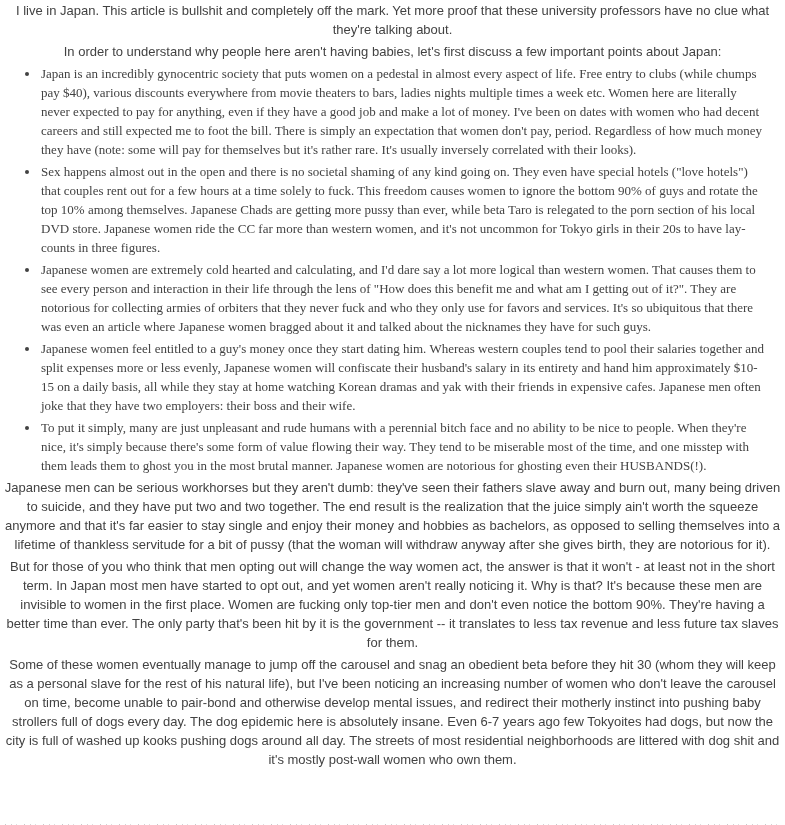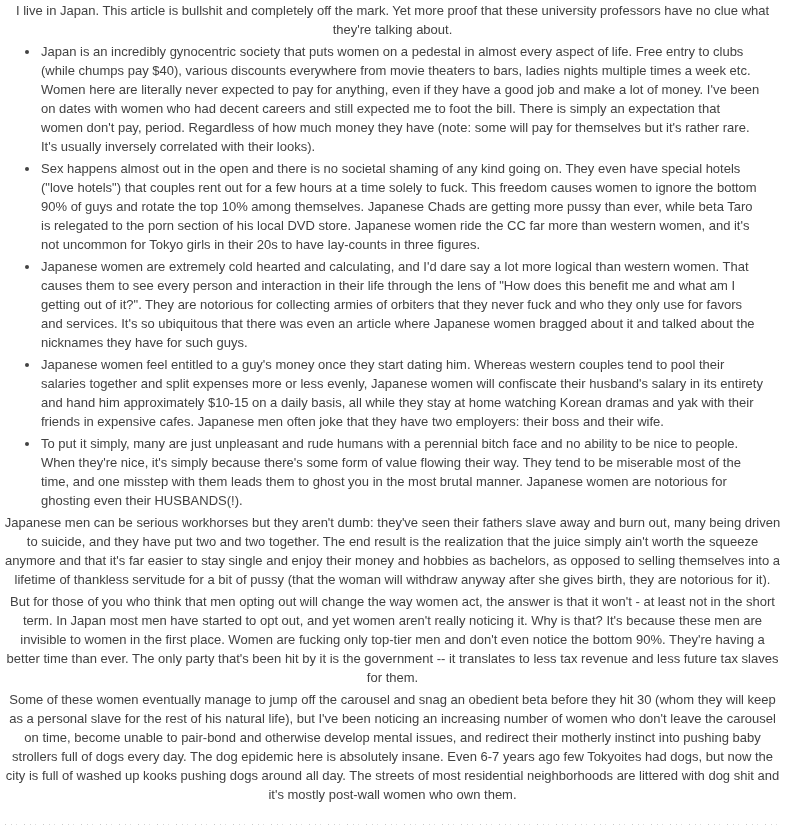--- a/index.html
+++ b/index.html
@@ -23,20 +23,21 @@
     text-align: center;
   }
   .comment ul {
     list-style: disc;
     margin: 0 0 3px 0;
     padding: 0 0 0 36px;
   }
   .comment li {
     margin: 0 16px 3px 0;
     padding-left: 1px;
+    font-family: Liberation Serif, serif;
   }
   
   .clipped-line {
     position: absolute;
     left: 5px;
     right: 8px;
     bottom: 0;
     height: 3px;
     opacity: 0.45;
     background-image: repeating-linear-gradient(
@@ -53,20 +54,21 @@
     background-position: 0 2px;
   }
 </style>
 </head>
 <body>
 
 <div class="comment">
 
   <p>I live in Japan. This article is bullshit and completely off the mark. Yet more proof that these university professors have no clue what they're talking about.</p>
 
+  <p>In order to understand why people here aren't having babies, let's first discuss a few important points about Japan:</p>
 
   <ul>
     <li>Japan is an incredibly gynocentric society that puts women on a pedestal in almost every aspect of life. Free entry to clubs (while chumps pay $40), various discounts everywhere from movie theaters to bars, ladies nights multiple times a week etc. Women here are literally never expected to pay for anything, even if they have a good job and make a lot of money. I've been on dates with women who had decent careers and still expected me to foot the bill. There is simply an expectation that women don't pay, period. Regardless of how much money they have (note: some will pay for themselves but it's rather rare. It's usually inversely correlated with their looks).</li>
     <li>Sex happens almost out in the open and there is no societal shaming of any kind going on. They even have special hotels ("love hotels") that couples rent out for a few hours at a time solely to fuck. This freedom causes women to ignore the bottom 90% of guys and rotate the top 10% among themselves. Japanese Chads are getting more pussy than ever, while beta Taro is relegated to the porn section of his local DVD store. Japanese women ride the CC far more than western women, and it's not uncommon for Tokyo girls in their 20s to have lay-counts in three figures.</li>
     <li>Japanese women are extremely cold hearted and calculating, and I'd dare say a lot more logical than western women. That causes them to see every person and interaction in their life through the lens of "How does this benefit me and what am I getting out of it?". They are notorious for collecting armies of orbiters that they never fuck and who they only use for favors and services. It's so ubiquitous that there was even an article where Japanese women bragged about it and talked about the nicknames they have for such guys.</li>
     <li>Japanese women feel entitled to a guy's money once they start dating him. Whereas western couples tend to pool their salaries together and split expenses more or less evenly, Japanese women will confiscate their husband's salary in its entirety and hand him approximately $10-15 on a daily basis, all while they stay at home watching Korean dramas and yak with their friends in expensive cafes. Japanese men often joke that they have two employers: their boss and their wife.</li>
     <li>To put it simply, many are just unpleasant and rude humans with a perennial bitch face and no ability to be nice to people. When they're nice, it's simply because there's some form of value flowing their way. They tend to be miserable most of the time, and one misstep with them leads them to ghost you in the most brutal manner. Japanese women are notorious for ghosting even their HUSBANDS(!).</li>
   </ul>
 
   <p>Japanese men can be serious workhorses but they aren't dumb: they've seen their fathers slave away and burn out, many being driven to suicide, and they have put two and two together. The end result is the realization that the juice simply ain't worth the squeeze anymore and that it's far easier to stay single and enjoy their money and hobbies as bachelors, as opposed to selling themselves into a lifetime of thankless servitude for a bit of pussy (that the woman will withdraw anyway after she gives birth, they are notorious for it).</p>

